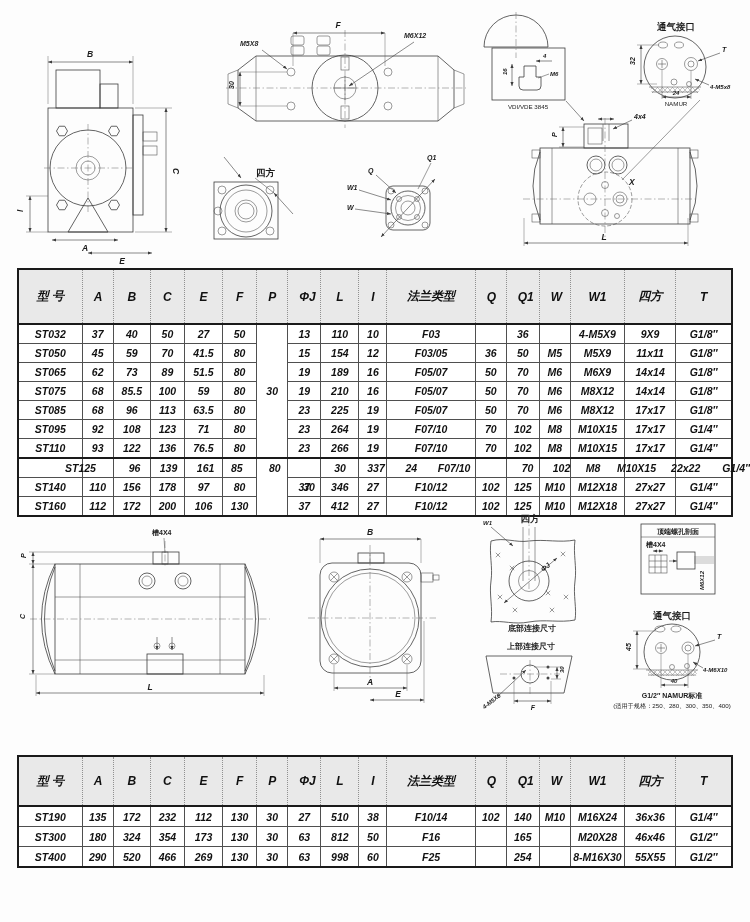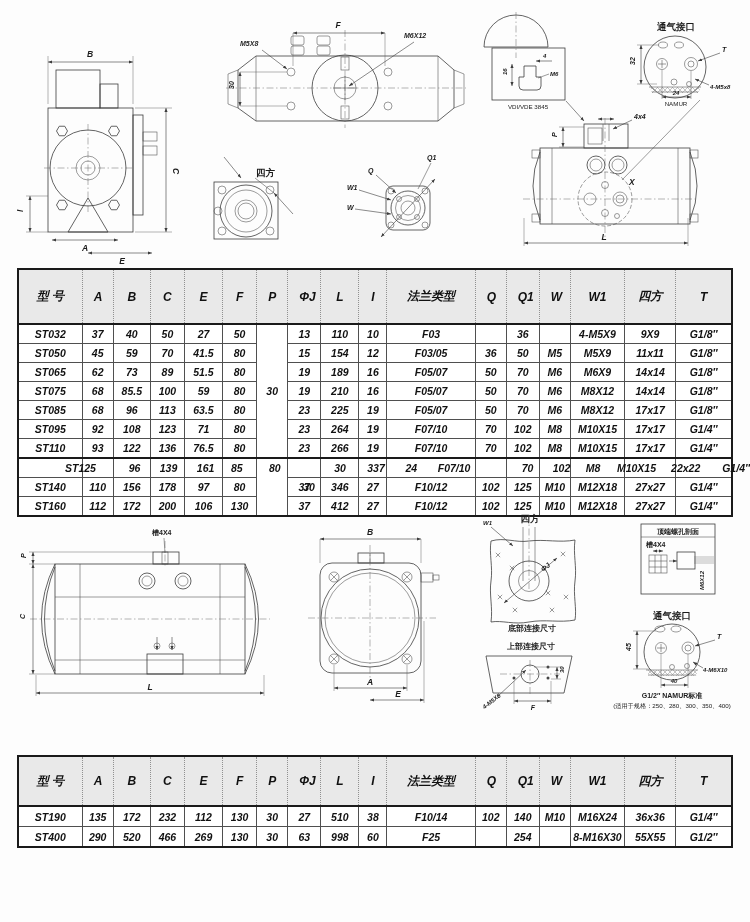--- a/index.html
+++ b/index.html
@@ -709,20 +709,39 @@
             <td>38</td>
             <td>F10/14</td>
             <td>102</td>
             <td>140</td>
             <td>M10</td>
             <td>M16X24</td>
             <td>36x36</td>
             <td>G1/4″</td>
           </tr>
           <tr>
+            <td>ST300</td>
+            <td>180</td>
+            <td>324</td>
+            <td>354</td>
+            <td>173</td>
+            <td>130</td>
+            <td>30</td>
+            <td>63</td>
+            <td>812</td>
+            <td>50</td>
+            <td>F16</td>
+            <td></td>
+            <td>165</td>
+            <td></td>
+            <td>M20X28</td>
+            <td>46x46</td>
+            <td>G1/2″</td>
+          </tr>
+          <tr>
             <td>ST400</td>
             <td>290</td>
             <td>520</td>
             <td>466</td>
             <td>269</td>
             <td>130</td>
             <td>30</td>
             <td>63</td>
             <td>998</td>
             <td>60</td>

